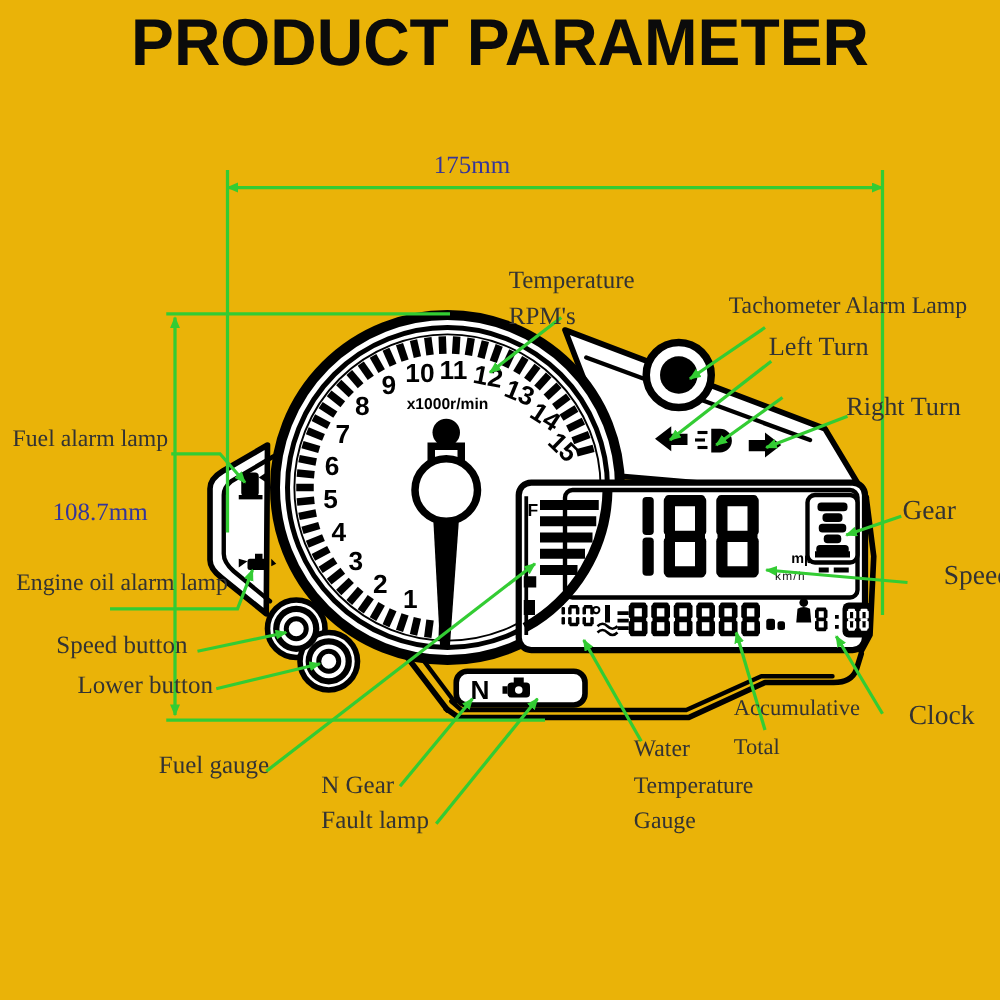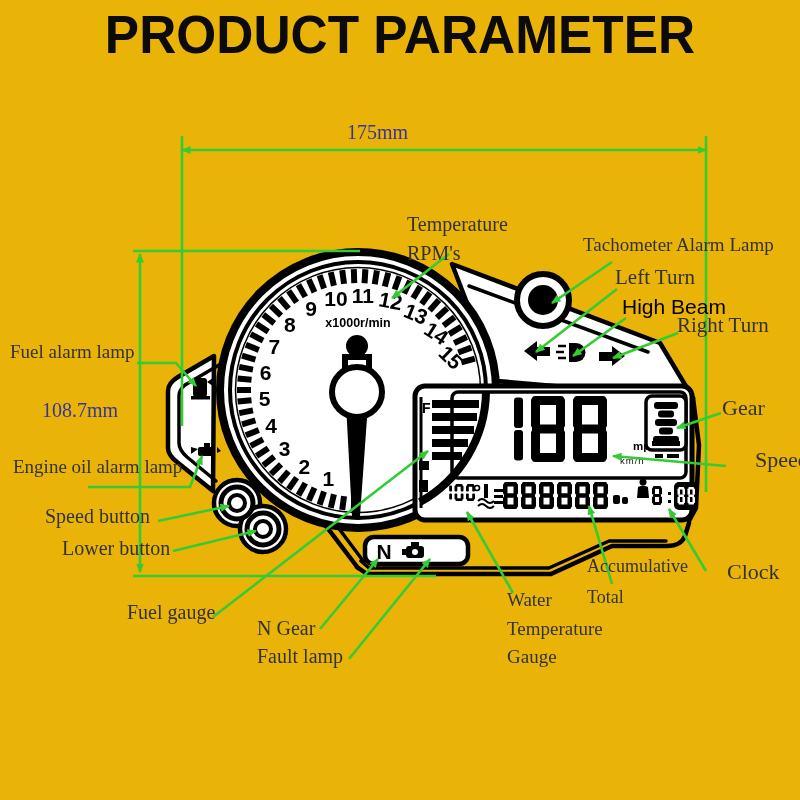--- a/index.html
+++ b/index.html
@@ -372,21 +372,20 @@
 
   <div class="dim" style="left:347px;top:121px;color:#35359a;">175mm</div>
   <div class="dim" style="left:42px;top:399px;color:#35359a;">108.7mm</div>
 
   <div class="lbl" style="left:407px;top:210px;">
     <div>Temperature</div>
     <div>RPM's</div>
   </div>
   <div class="lbl small" style="left:583px;top:231px;">Tachometer Alarm Lamp</div>
   <div class="lbl" style="left:615px;top:262px;font-size:21px;">Left Turn</div>
-  <div class="lbl sans" style="left:622px;top:292px;font-size:21px;">High Beam</div>
   <div class="lbl" style="left:677px;top:310px;font-size:21px;">Right Turn</div>
   <div class="lbl small" style="left:10px;top:338px;font-family:Liberation Serif, serif;">Fuel alarm lamp</div>
   <div class="lbl small" style="left:13px;top:453px;">Engine oil alarm lamp</div>
   <div class="lbl" style="left:45px;top:502px;">Speed button</div>
   <div class="lbl" style="left:62px;top:534px;">Lower button</div>
   <div class="lbl" style="left:722px;top:392px;font-size:22px;">Gear</div>
   <div class="lbl" style="left:727px;top:444px;font-size:22px;margin-left:28px;">Speed</div>
   <div class="lbl" style="left:587px;top:551px;font-size:18px;line-height:1.7;">
     <div>Accumulative</div>
     <div>Total</div>

